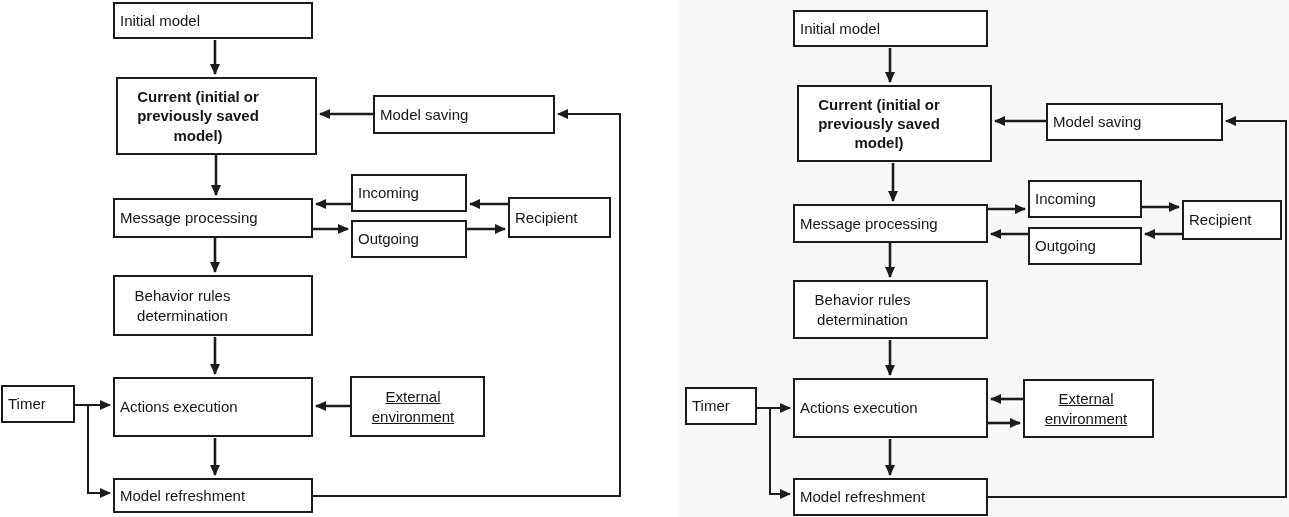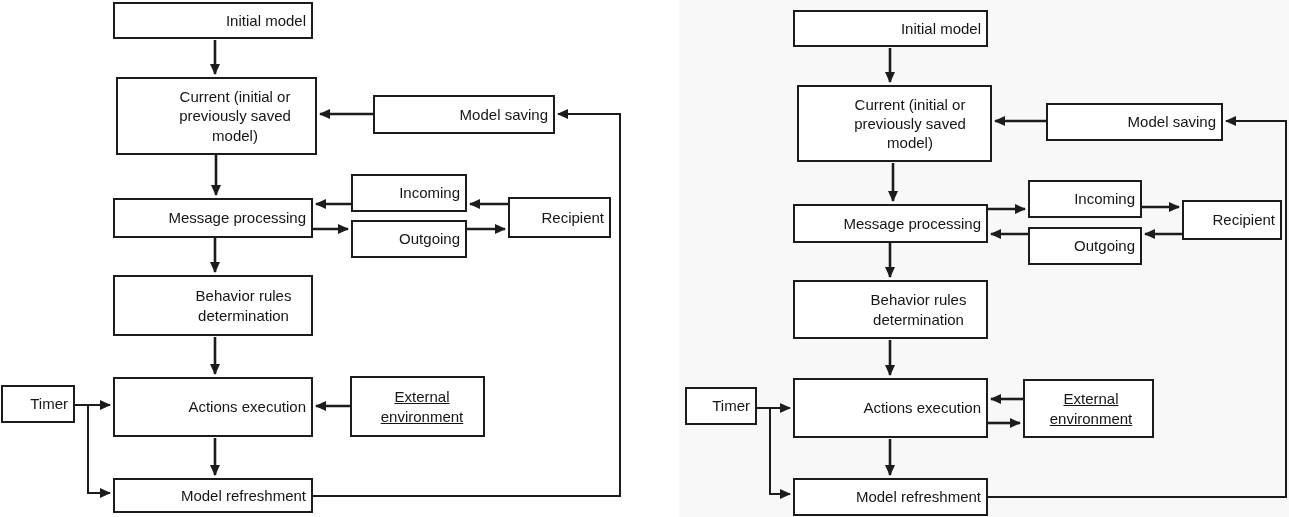--- a/index.html
+++ b/index.html
@@ -13,27 +13,27 @@
   .panel-tint {
     position:absolute; top:0; left:679px; width:610px; height:517px;
     background:#f8f8f8;
   }
   .edges { position:absolute; top:0; left:0; width:1289px; height:517px; }
   .node {
     position:absolute;
     box-sizing:border-box;
     border:2px solid #1c1c1c;
     background:#ffffff;
-    display:flex; align-items:center; justify-content:flex-end;
+    display:flex; align-items:center; justify-content:flex-start;
     text-align:center;
     font-size:15px; color:#161616; line-height:1.28;
     padding:2px 5px;
   }
   .node span { display:block; }
-  .mw150 span { max-width:150px; }
+  .mw150 span { max-width:150px;font-weight:bold; }
   .mw120 span { max-width:125px; }
   .mw110 span { max-width:112px;text-decoration:underline; }
 </style>
 </head>
 <body>
 
 <div class="canvas">
 
   <div class="panel-tint"></div>
 

